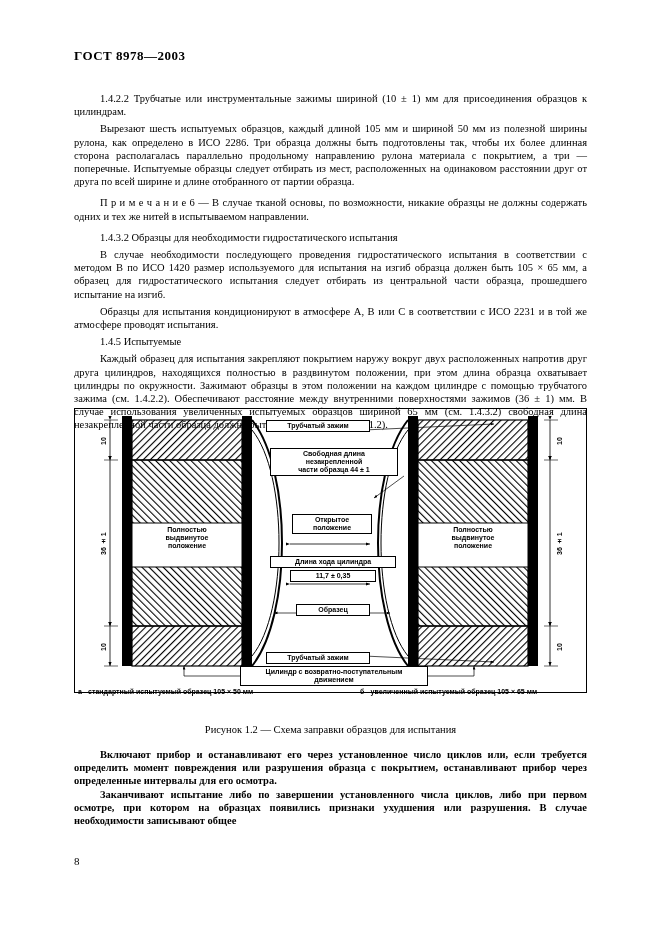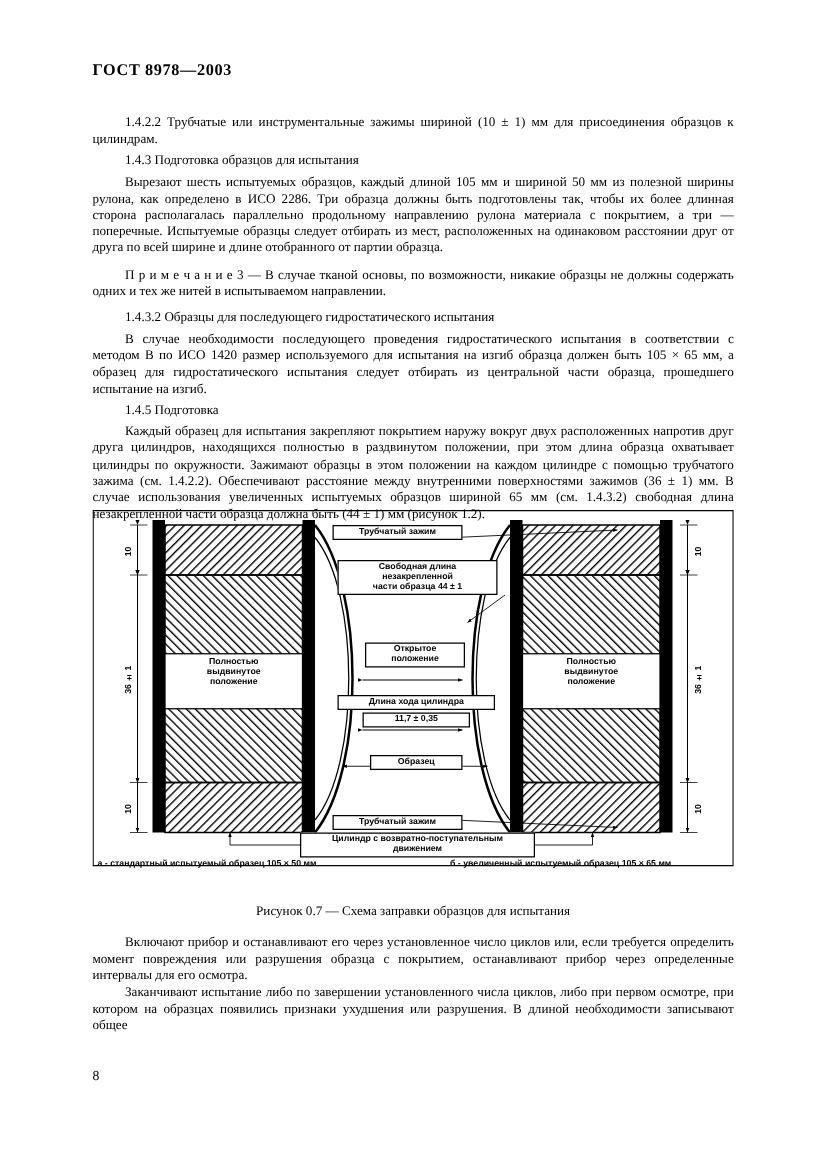--- a/index.html
+++ b/index.html
@@ -62,20 +62,21 @@
     font-size: 10.5px;
   }
   .content-2 {
     position: absolute;
     left: 74px;
     top: 748px;
     width: 513px;
     font-size: 10.5px;
     line-height: 13.2px;
     text-align: justify;
+    font-weight: bold;
   }
   .content-2 p {
     margin: 0;
     text-indent: 26px;
   }
   .page-number {
     position: absolute;
     left: 74px;
     top: 855px;
     font-size: 11px;
@@ -118,26 +119,26 @@
 </style>
 </head>
 <body>
 
 <div class="page">
 
   <div class="header">ГОСТ 8978—2003</div>
 
   <div class="content">
     <p>1.4.2.2  Трубчатые или инструментальные зажимы шириной (10 ± 1) мм для присоединения образцов к цилиндрам.</p>
-    <p>1.4.3  Подготовка образцов для испытания</p>
     <p>Вырезают шесть испытуемых образцов, каждый длиной 105 мм и шириной 50 мм из полезной ширины рулона, как определено в ИСО 2286. Три образца должны быть подготовлены так, чтобы их более длинная сторона располагалась параллельно продольному направлению рулона материала с покрытием, а три — поперечные. Испытуемые образцы следует отбирать из мест, расположенных на одинаковом расстоянии друг от друга по всей ширине и длине отобранного от партии образца.</p>
-    <p class="gap">П р и м е ч а н и е  3 — В случае тканой основы, по возможности, никакие образцы не должны содержать одних и тех же нитей в испытываемом направлении.</p>
-    <p class="gap">1.4.3.2  Образцы для последующего гидростатического испытания</p>
+    <p class="gap">П р и м е ч а н и е  6 — В случае тканой основы, по возможности, никакие образцы не должны содержать одних и тех же нитей в испытываемом направлении.</p>
+    <p class="gap">1.4.3.2  Образцы для необходимости гидростатического испытания</p>
     <p>В случае необходимости последующего проведения гидростатического испытания в соответствии с методом В по ИСО 1420 размер используемого для испытания на изгиб образца должен быть 105 × 65 мм, а образец для гидростатического испытания следует отбирать из центральной части образца, прошедшего испытание на изгиб.</p>
-    <p>1.4.5  Подготовка</p>
+    <p>Образцы для испытания кондиционируют в атмосфере А, В или С в соответствии с ИСО 2231 и в той же атмосфере проводят испытания.</p>
+    <p>1.4.5  Испытуемые</p>
     <p>Каждый образец для испытания закрепляют покрытием наружу вокруг двух расположенных напротив друг друга цилиндров, находящихся полностью в раздвинутом положении, при этом длина образца охватывает цилиндры по окружности. Зажимают образцы в этом положении на каждом цилиндре с помощью трубчатого зажима (см. 1.4.2.2). Обеспечивают расстояние между внутренними поверхностями зажимов (36 ± 1) мм. В случае использования увеличенных испытуемых образцов шириной 65 мм (см. 1.4.3.2) свободная длина незакрепленной части образца должна быть (44 ± 1) мм (рисунок 1.2).</p>
   </div>
 
   <div class="figure-wrap">
     <svg width="513" height="300" viewBox="0 0 513 300">
       <defs>
         <pattern id="hatch" patternUnits="userSpaceOnUse" width="5" height="5" patternTransform="rotate(45)">
           <line x1="0" y1="0" x2="0" y2="5" stroke="#000" stroke-width="2.2"></line>
         </pattern>
         <pattern id="hatch2" patternUnits="userSpaceOnUse" width="5" height="5" patternTransform="rotate(-45)">
@@ -244,21 +245,21 @@
     <div class="vlabel" style="left:26px; top:226px; height:26px;">10</div>
 
     <div class="vlabel" style="left:482px; top:20px; height:26px;">10</div>
     <div class="vlabel" style="left:482px; top:118px; height:36px;">36 ± 1</div>
     <div class="vlabel" style="left:482px; top:226px; height:26px;">10</div>
 
     <div class="fig-bottom-label" style="left:4px;">а - стандартный испытуемый образец 105 × 50 мм</div>
     <div class="fig-bottom-label" style="left:286px;">б - увеличенный испытуемый образец 105 × 65 мм</div>
   </div>
 
-  <div class="fig-caption">Рисунок 0.7 — Схема заправки образцов для испытания</div>
+  <div class="fig-caption">Рисунок 1.2 — Схема заправки образцов для испытания</div>
 
   <div class="content-2">
     <p>Включают прибор и останавливают его через установленное число циклов или, если требуется определить момент повреждения или разрушения образца с покрытием, останавливают прибор через определенные интервалы для его осмотра.</p>
-    <p>Заканчивают испытание либо по завершении установленного числа циклов, либо при первом осмотре, при котором на образцах появились признаки ухудшения или разрушения. В длиной необходимости записывают общее</p>
+    <p>Заканчивают испытание либо по завершении установленного числа циклов, либо при первом осмотре, при котором на образцах появились признаки ухудшения или разрушения. В случае необходимости записывают общее</p>
   </div>
 
   <div class="page-number">8</div>
 </div>
 
 </body></html>

